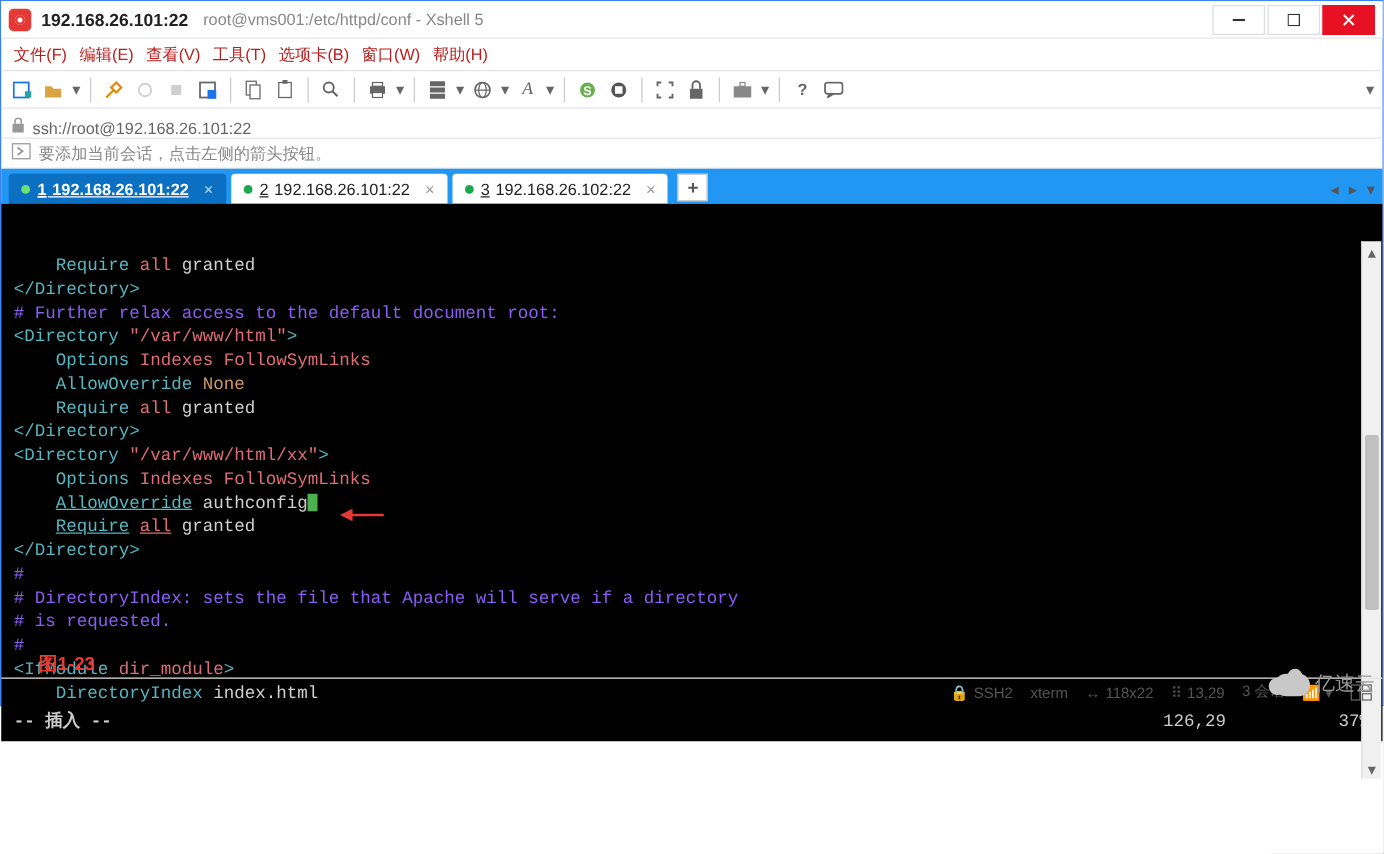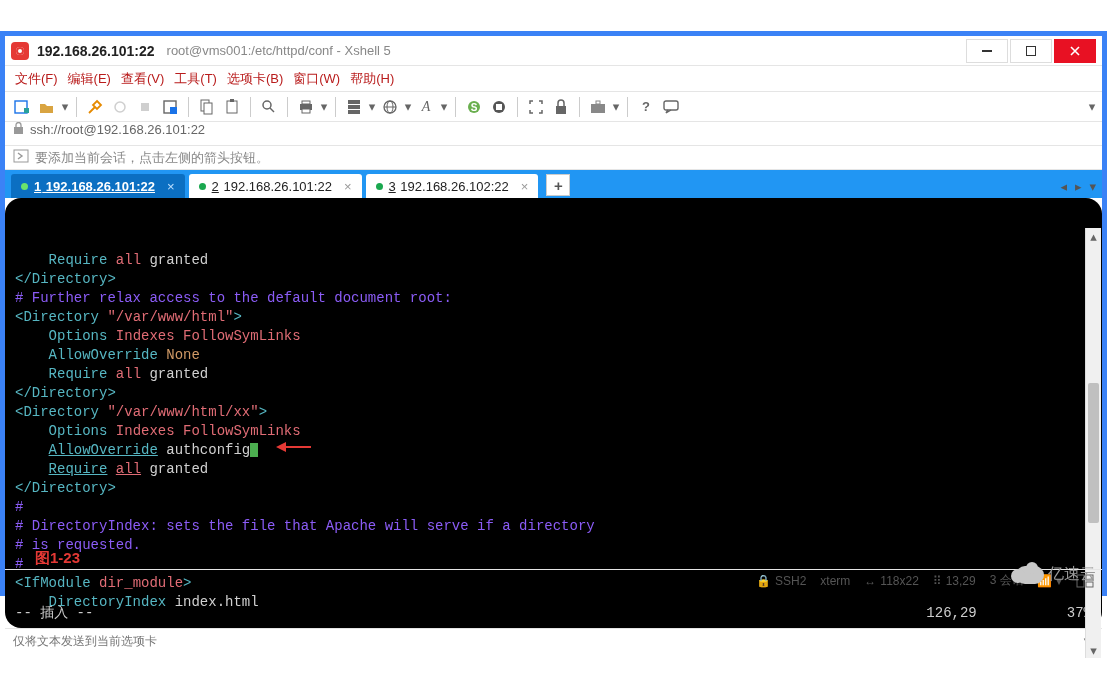--- a/index.html
+++ b/index.html
@@ -3,55 +3,55 @@
 <meta charset="utf-8">
 <style>
   * { box-sizing: border-box; }
   html, body {
     margin: 0; padding: 0;
     width: 1107px; height: 683px;
     font-family: "Microsoft YaHei", "Segoe UI", Tahoma, sans-serif;
     background: #fff; overflow: hidden;
     font-size: 13px;
   }
-  .window { width: 1107px; height: 565px; background:#fff; border:5px solid #3b82f6; position:relative;margin-top:31px;}
+  .window { width: 1107px; height: 565px; background:#fff; border:1px solid #3b82f6; position:relative;}
   .titlebar { height: 30px; background:#fff; display:flex; align-items:center; padding:0 6px; border-bottom:1px solid #e5e5e5;}
   .title-text { color:#222; font-weight:600; font-size:14px;}
   .title-sub { color:#888; margin-left:12px; font-size:13px;}
   .app-icon {width:18px;height:18px;margin-right:8px;border-radius:4px;background:#e53935;display:flex;align-items:center;justify-content:center;}
   .app-icon::after{content:"";width:8px;height:8px;border-radius:50%;background:#fff;box-shadow:0 0 0 2px #e53935 inset;}
   .tb-spacer{flex:1;}
   .tb-btn{width:42px;height:24px;border:1px solid #ddd;background:#fff;margin-left:2px;display:flex;align-items:center;justify-content:center;cursor:pointer;}
   .tb-btn.close{background:#e81123;border-color:#e81123;color:#fff;}
   .tb-btn svg{display:block;}
   .menubar{height:26px;padding:0 10px;border-bottom:1px solid #e5e5e5;display:flex;align-items:center;gap:10px;}
   .menubar span{color:#b91c1c;cursor:pointer;}
   .toolbar1{height:30px;border-bottom:1px solid #e5e5e5;padding:0 6px;display:flex;align-items:center;gap:3px;}
   .t-ico{width:22px;height:22px;display:flex;align-items:center;justify-content:center;color:#666;cursor:pointer;border-radius:2px;}
   .t-ico.acc{color:#1a73e8;}
   .t-ico.orange{color:#e68a00;}
   .t-sep{width:1px;height:20px;background:#ccc;margin:0 4px;}
   .t-dd{width:8px;height:22px;display:flex;align-items:center;justify-content:center;color:#666;cursor:pointer;}
-  .addressbar{height:24px;border-bottom:1px solid #e5e5e5;padding:0 8px;display:flex;align-items:flex-start;gap:6px;}
+  .addressbar{height:24px;border-bottom:1px solid #e5e5e5;padding:0 8px;display:flex;align-items:flex-end;gap:6px;}
   .lock-icon{color:#888;}
   .addr-text{color:#666;}
   .tipbar{height:24px;border-bottom:1px solid #e5e5e5;padding:0 8px;display:flex;align-items:center;gap:6px;color:#888;}
   .tabstrip{height:28px;background:#2196f3;display:flex;align-items:flex-end;padding-left:6px;position:relative;}
   .termtab{height:24px;display:flex;align-items:center;padding:0 10px;margin-right:4px;background:#fff;color:#222;position:relative;border-top-left-radius:3px;border-top-right-radius:3px;cursor:pointer;font-size:13px;}
   .termtab.active{background:#0b6fc2;color:#fff;}
   .termtab .dot{width:7px;height:7px;border-radius:50%;background:#1aa84f;margin-right:6px;}
   .termtab.active .dot{background:#6be26b;}
   .termtab .lab{white-space:nowrap;}
   .termtab.active .lab{font-weight:700;text-decoration:underline;}
   .termtab .num{text-decoration:underline;margin-right:1px;}
   .termtab .xclose{margin-left:12px;color:#999;font-size:13px;}
   .termtab.active .xclose{color:#bde0ff;}
   .newtab{width:24px;height:22px;border:1px solid #ccc;background:#fff;margin:0 4px 2px;display:flex;align-items:center;justify-content:center;color:#555;cursor:pointer;font-weight:bold;font-size:15px;}
   .tabnav{position:absolute;right:6px;bottom:4px;color:#555;display:flex;gap:8px;align-items:center;}
-  .terminal{background:#000;color:#ccc;font-family:Consolas,"Courier New",monospace;font-size:14px;line-height:19px;white-space:pre;padding:15px 10px;position:relative;overflow:hidden;height:430px;border-radius:16px;}
+  .terminal{background:#000;color:#ccc;font-family:Consolas,"Courier New",monospace;font-size:14px;line-height:19px;white-space:pre;padding:3px 10px;position:relative;overflow:hidden;height:430px;}
   .terminal .tcyan{color:#56b6c2;}
   .terminal .tred{color:#e06c75;}
   .terminal .torange{color:#d19a66;}
   .terminal .tblue{color:#8b5cf6;}
   .terminal .twhite{color:#d0d0d0;}
   .terminal .tunder{text-decoration:underline;}
   .annot-cursor{display:inline-block;width:8px;height:14px;background:#4caf50;vertical-align:middle;}
   .arrow-annot{position:absolute;left:270px;top:237px;color:#e53935;font-weight:700;font-family:"Microsoft YaHei",sans-serif;font-size:15px;white-space:nowrap;}
   .arrow-annot::before{content:"";position:absolute;left:-4px;top:7px;border:5px solid transparent;border-right:10px solid #e53935;}
   .arrow-line{position:absolute;left:6px;top:11px;width:30px;height:2px;background:#e53935;}
@@ -276,40 +276,36 @@
     <div class="tabnav">
       <span>◂</span>
       <span>▸</span>
       <span>▾</span>
     </div>
   </div>
 
   <div class="terminal">
     <div id="term-lines"><div><span class="twhite">    </span><span class="tcyan">Require</span><span class="twhite"> </span><span class="tred">all</span><span class="twhite"> granted</span></div><div><span class="tcyan">&lt;/Directory&gt;</span></div><div><span class="twhite"></span></div><div><span class="tblue"># Further relax access to the default document root:</span></div><div><span class="tcyan">&lt;Directory</span><span class="twhite"> </span><span class="tred">"/var/www/html"</span><span class="tcyan">&gt;</span></div><div><span class="twhite">    </span><span class="tcyan">Options</span><span class="twhite"> </span><span class="tred">Indexes FollowSymLinks</span></div><div><span class="twhite">    </span><span class="tcyan">AllowOverride</span><span class="twhite"> </span><span class="torange">None</span></div><div><span class="twhite">    </span><span class="tcyan">Require</span><span class="twhite"> </span><span class="tred">all</span><span class="twhite"> granted</span></div><div><span class="tcyan">&lt;/Directory&gt;</span></div><div><span class="twhite"></span></div><div><span class="tcyan">&lt;Directory</span><span class="twhite"> </span><span class="tred">"/var/www/html/xx"</span><span class="tcyan">&gt;</span></div><div><span class="twhite">    </span><span class="tcyan">Options</span><span class="twhite"> </span><span class="tred">Indexes FollowSymLinks</span></div><div><span class="twhite">    </span><span class="tcyan tunder">AllowOverride</span><span class="twhite"> authconfig</span><span class="annot-cursor"></span></div><div><span class="twhite">    </span><span class="tcyan tunder">Require</span><span class="twhite"> </span><span class="tred tunder">all</span><span class="twhite"> granted</span></div><div><span class="tcyan">&lt;/Directory&gt;</span></div><div><span class="tblue">#</span></div><div><span class="tblue"># DirectoryIndex: sets the file that Apache will serve if a directory</span></div><div><span class="tblue"># is requested.</span></div><div><span class="tblue">#</span></div><div><span class="tcyan">&lt;IfModule</span><span class="twhite"> </span><span class="tred">dir_module</span><span class="tcyan">&gt;</span></div><div><span class="twhite">    </span><span class="tcyan">DirectoryIndex</span><span class="twhite"> index.html</span></div></div>
     <div style="position:absolute;left:10px;bottom:5px;right:10px;display:flex;">
-      <span style="font-weight:normal">-- 插入 --</span>
+      <span style="font-weight:bold">-- 插入 --</span>
       <span style="flex:1"></span>
       <span style="margin-right:90px">126,29</span>
       <span>37%</span>
     </div>
     <div class="arrow-annot">
       <span class="arrow-line"></span>
     </div>
   </div>
 
   <div class="scroll-track">
     <div class="scroll-up">▴</div>
     <div class="scroll-thumb"></div>
     <div class="scroll-dn">▾</div>
   </div>
 
-  <div class="bottom-input">
-    <input placeholder="仅将文本发送到当前选项卡" style="">
-    <div class="drop">▾</div>
-  </div>
 
   <div class="figlabel">图1-23</div>
 
   <div class="statusbar">
     <div class="st-spacer"></div>
     <span class="st-item">
         <span>🔒</span>
         <span>SSH2</span>
       </span>
     <span class="st-item">xterm</span>

